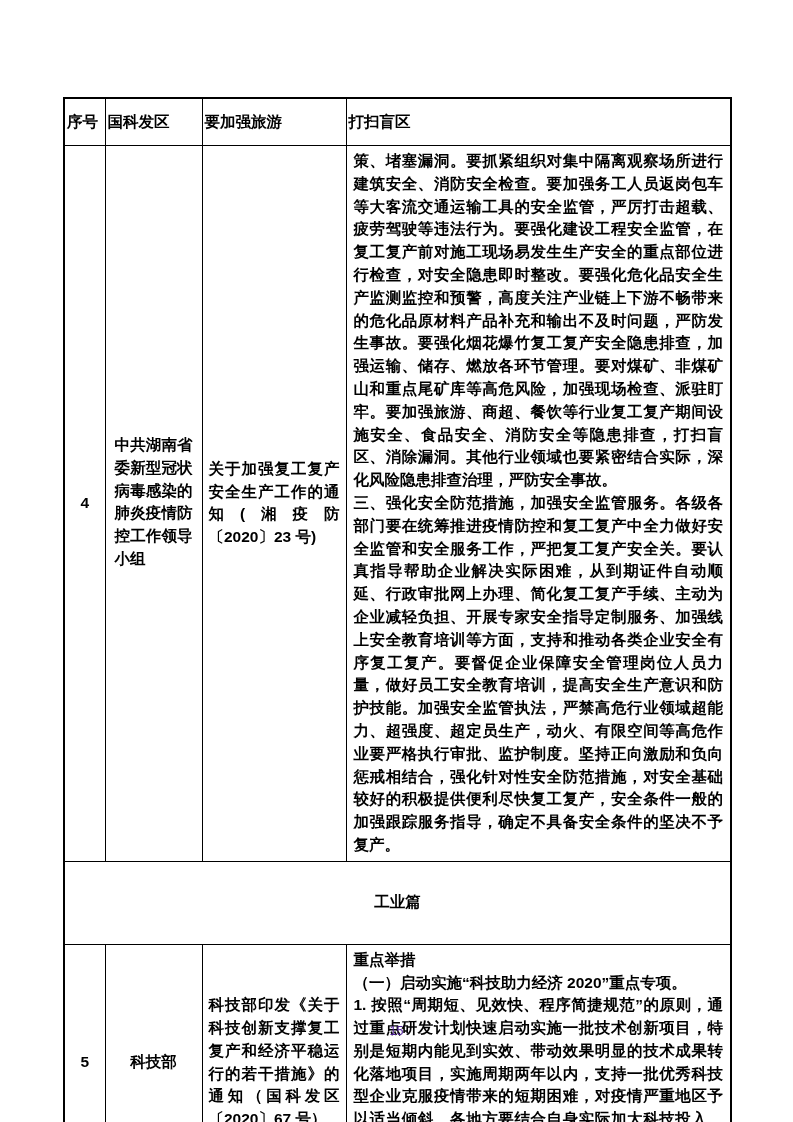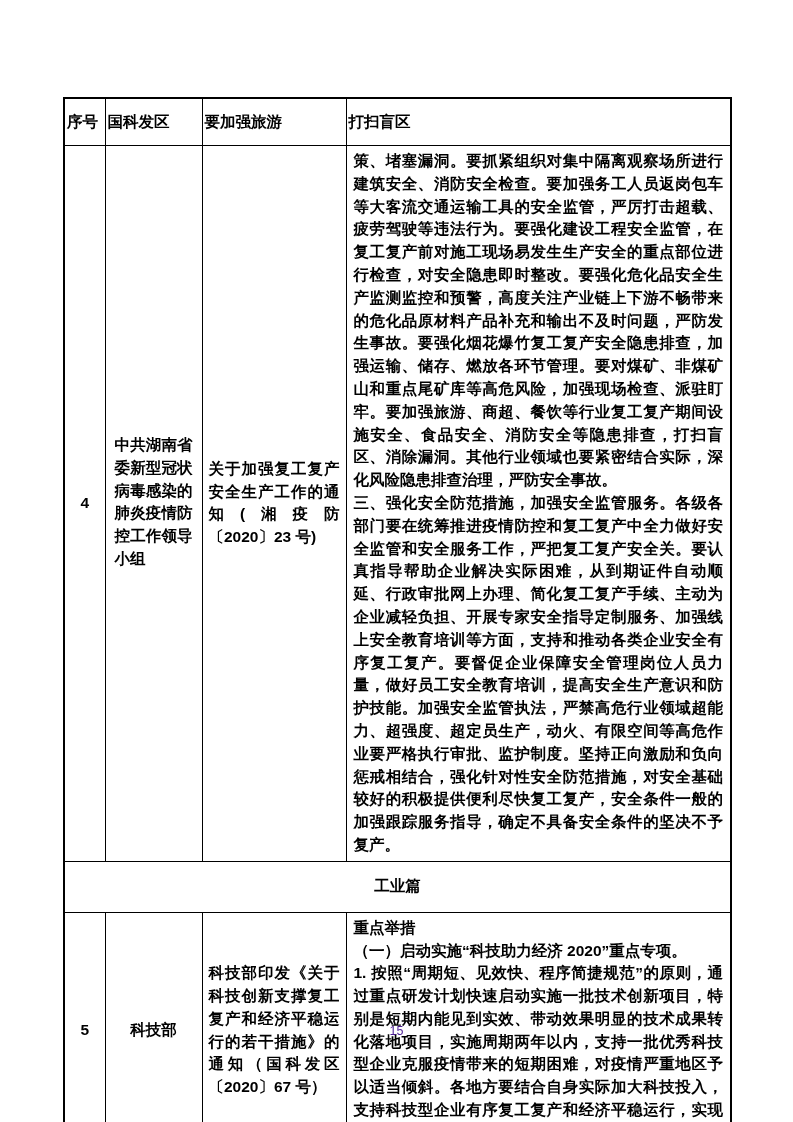--- a/index.html
+++ b/index.html
@@ -64,21 +64,21 @@
     margin-left: 39px;
   }
   td.cell-content .para {
     margin: 0;
   }
   td.cell-section {
     text-align: center;
     height: 50px;
     font-size: 20px;
     font-weight: 700;
-    padding: 0;
+    padding: 16px;
   }
   .row-4 { height: 611px; }
   .row-5 { height: 206px; }
   .page-number {
     position: absolute;
     left: 0;
     top: 1024px;
     width: 793px;
     text-align: center;
     font-size: 12.5px;

